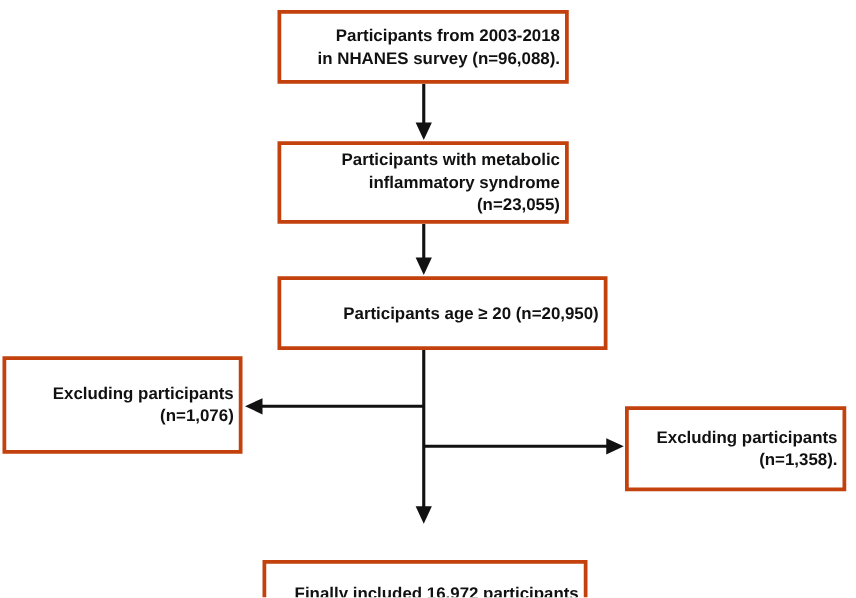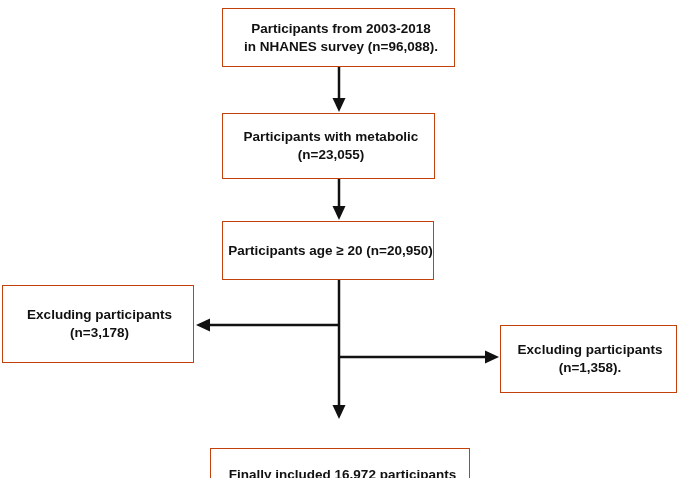--- a/index.html
+++ b/index.html
@@ -19,40 +19,40 @@
     position: absolute;
     left: 0;
     top: 0;
     width: 685px;
     height: 478px;
     pointer-events: none;
   }
   .fc-box {
     position: absolute;
     box-sizing: border-box;
-    border: 1px solid #c2410c;
+    border: 3px solid #c2410c;
     background: #ffffff;
     display: flex;
     flex-direction: column;
     justify-content: center;
-    align-items: center;
+    align-items: flex-end;
     padding-left: 9px;
     padding-right: 4px;
   }
   .fc-line {
     font-size: 13.5px;
     font-weight: bold;
     line-height: 18px;
     color: #111111;
     white-space: nowrap;
   }
   
   #box-top        { left: 222px; top: 8px;   width: 233px; height: 59px; }
-  #box-mis        { left: 222px; top: 113px; width: 213px; height: 66px; }
-  #box-age        { left: 222px; top: 221px; width: 212px; height: 59px; }
+  #box-mis        { left: 222px; top: 113px; width: 233px; height: 66px; }
+  #box-age        { left: 222px; top: 221px; width: 264px; height: 59px; }
   #box-excl-blood { left: 2px;   top: 285px; width: 192px; height: 78px; padding-left: 7px; }
   #box-excl-mort  { left: 500px; top: 325px; width: 177px; height: 68px; padding-left: 7px; }
   #box-final      { left: 210px; top: 420px; width: 260px; height: 53px; margin-top: 28px; }
 </style>
 </head>
 <body>
 
 <div id="canvas">
 
   <svg id="arrows" viewBox="0 0 685 478" xmlns="http://www.w3.org/2000/svg">
@@ -73,30 +73,31 @@
     <polygon points="485,350.5 485,363.5 499,357" fill="#111111"></polygon>
   </svg>
 
   <div class="fc-box" id="box-top">
     <div class="fc-line">Participants from 2003-2018</div>
     <div class="fc-line">in NHANES survey (n=96,088).</div>
   </div>
 
   <div class="fc-box" id="box-mis">
     <div class="fc-line">Participants with metabolic</div>
+    <div class="fc-line">inflammatory syndrome</div>
     <div class="fc-line">(n=23,055)</div>
   </div>
 
   <div class="fc-box" id="box-age">
     <div class="fc-line">Participants age ≥ 20 (n=20,950)</div>
   </div>
 
   <div class="fc-box" id="box-excl-blood">
     <div class="fc-line">Excluding participants</div>
-    <div class="fc-line">(n=3,178)</div>
+    <div class="fc-line">(n=1,076)</div>
   </div>
 
   <div class="fc-box" id="box-excl-mort">
     <div class="fc-line">Excluding participants</div>
     <div class="fc-line">(n=1,358).</div>
   </div>
 
   <div class="fc-box" id="box-final">
     <div class="fc-line">Finally included 16,972 participants</div>
   </div>

